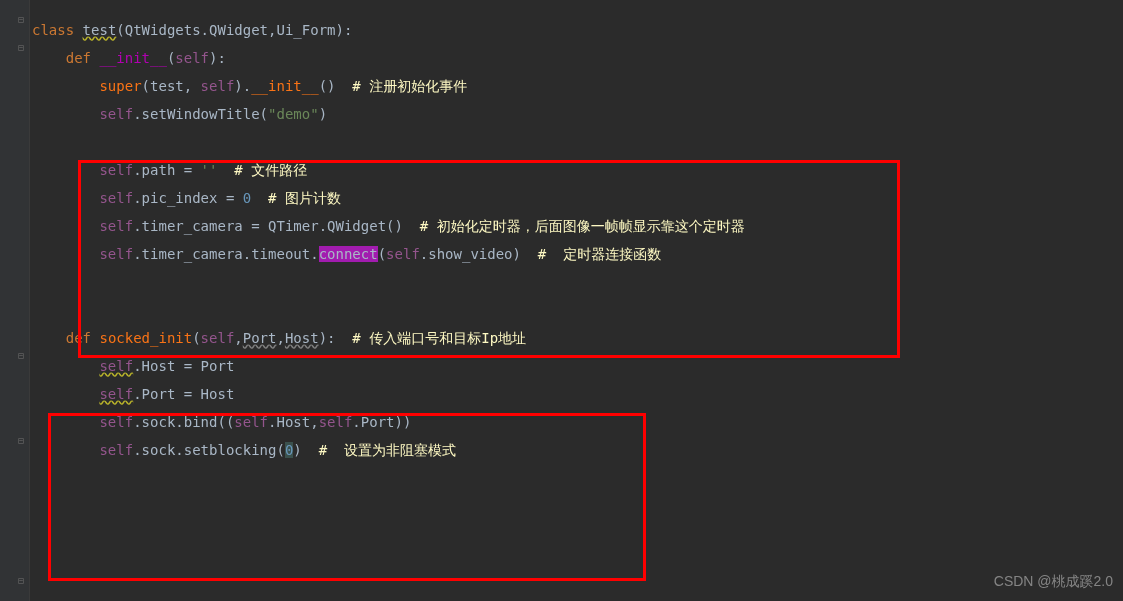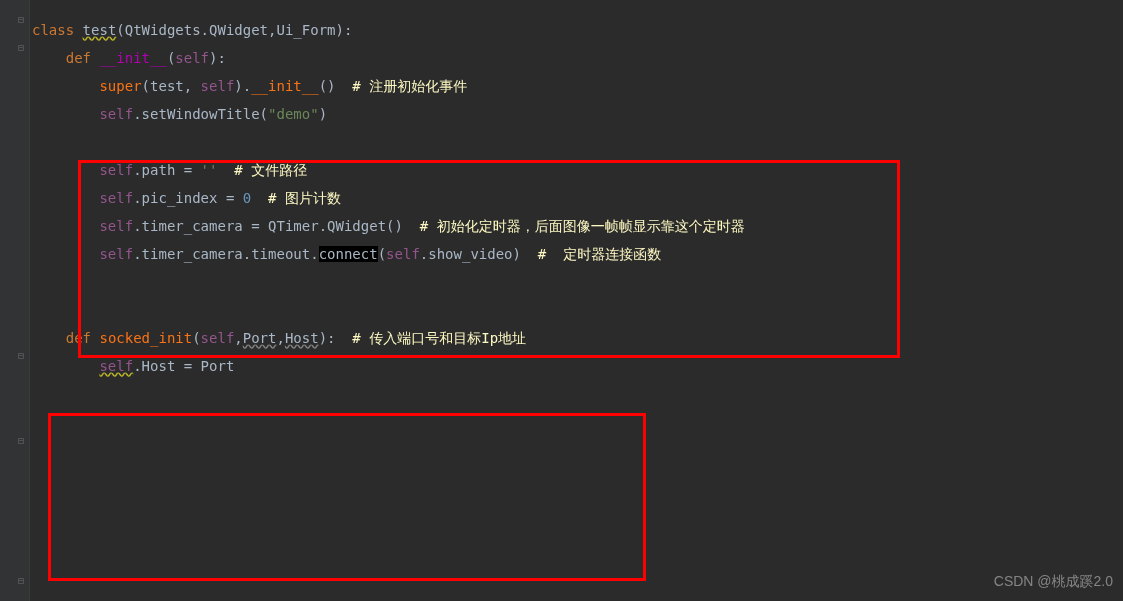--- a/index.html
+++ b/index.html
@@ -39,21 +39,21 @@
 .line { white-space: pre; height: 28px; }
 .kw { color: #cc7832; }
 .fn { color: #f97316; }
 .magic { color: #b200b2; }
 .self { color: #94558d; }
 .str { color: #6a8759; }
 .num { color: #6897bb; }
 .cmt { color: #fef9c3; }
 .param { color: #a9b7c6; text-decoration: underline wavy #808080; }
 .warn { text-decoration: underline wavy #bbb529; }
-.hlbox { background: #000000; }
+.hlbox { background: #a21caf; }
 .hl2 { background: #3b514d; }
 .redbox {
   position: absolute;
   border: 3px solid #ff0000;
   pointer-events: none;
 }
 .watermark {
   position: absolute;
   bottom: 6px;
   right: 10px;
@@ -81,18 +81,21 @@
 <div class="line">        <span class="self">self</span>.<span>setWindowTitle</span>(<span class="str">"demo"</span>)</div>
 <div class="line"></div>
 <div class="line">        <span class="self">self</span>.<span>path</span> = <span class="str">''</span>  <span class="cmt"># 文件路径</span></div>
 <div class="line">        <span class="self">self</span>.<span>pic_index</span> = <span class="num">0</span>  <span class="cmt"># 图片计数</span></div>
 <div class="line">        <span class="self">self</span>.<span>timer_camera</span> = <span>QTimer</span>.<span>QWidget</span>()  <span class="cmt"># 初始化定时器，后面图像一帧帧显示靠这个定时器</span></div>
 <div class="line">        <span class="self">self</span>.<span>timer_camera</span>.<span>timeout</span>.<span class="hlbox">connect</span>(<span class="self">self</span>.<span>show_video</span>)  <span class="cmt">#  定时器连接函数</span></div>
 <div class="line"></div>
 <div class="line"></div>
 <div class="line">    <span class="kw">def</span> <span class="fn">socked_init</span>(<span class="self">self</span>,<span class="param">Port</span>,<span class="param">Host</span>):  <span class="cmt"># 传入端口号和目标Ip地址</span></div>
 <div class="line">        <span class="self warn">self</span>.<span>Host</span> = <span>Port</span></div>
+<div class="line">        <span class="self warn">self</span>.<span>Port</span> = <span>Host</span></div>
+<div class="line">        <span class="self">self</span>.<span>sock</span>.<span>bind</span>((<span class="self">self</span>.<span>Host</span>,<span class="self">self</span>.<span>Port</span>))</div>
+<div class="line">        <span class="self">self</span>.<span>sock</span>.<span>setblocking</span>(<span class="num hl2">0</span>)  <span class="cmt">#  设置为非阻塞模式</span></div>
 </div>
 
 <div class="redbox" style="left:78px; top:160px; width:822px; height:198px;"></div>
 <div class="redbox" style="left:48px; top:413px; width:598px; height:168px;"></div>
 
 <div class="watermark">CSDN @桃成蹊2.0</div>
 
 </body></html>

